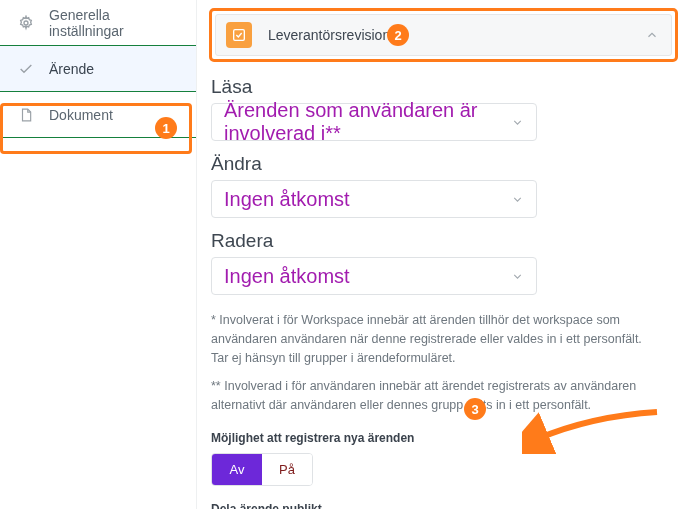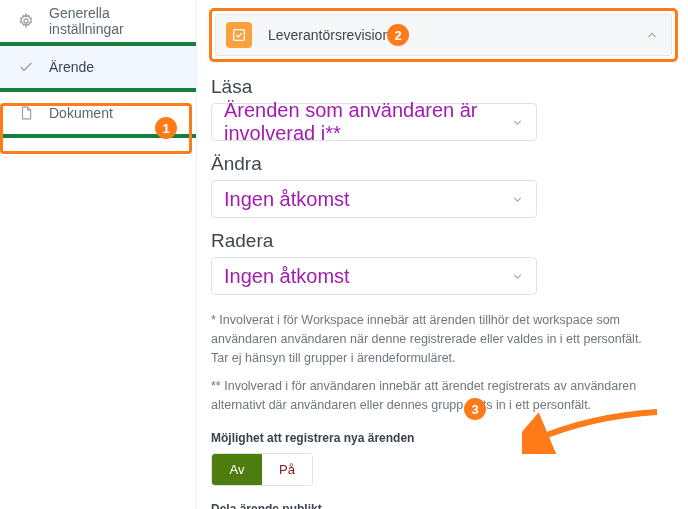--- a/index.html
+++ b/index.html
@@ -22,21 +22,21 @@
     flex: 1;
     padding: 8px 10px 10px 14px;
     overflow: hidden;
     position: relative;
   }
   .side-item {
     display: flex;
     align-items: center;
     height: 46px;
     padding: 0 17px;
-    border-bottom: 4px solid #15803d;
+    border-bottom: 1px solid #15803d;
     color: #5b6670;
     cursor: pointer;
     position: relative;
   }
   .side-item .icon {
     width: 18px; height: 18px;
     margin-right: 14px;
     display: inline-flex; align-items: center; justify-content: center;
     color: #9aa1a7;
   }
@@ -138,21 +138,21 @@
   }
   .toggle .opt {
     width: 50px;
     display: flex; align-items: center; justify-content: center;
     font-size: 13px;
     cursor: pointer;
     background: #fff;
     color: #7f1d1d;
   }
   .toggle .opt.on {
-    background: #4d7c0f;
+    background: #6d28d9;
     color: #fff;
   }
   .toggle .opt + .opt { border-left: 1px solid #dfe2e5; }
   .toggle .opt.on + .opt,
   .toggle .opt + .opt.on { border-left: none; }
   svg { display: block; }
   .arrow-wrap {
     position: absolute;
     left: 325px; top: 404px;
     pointer-events: none;

